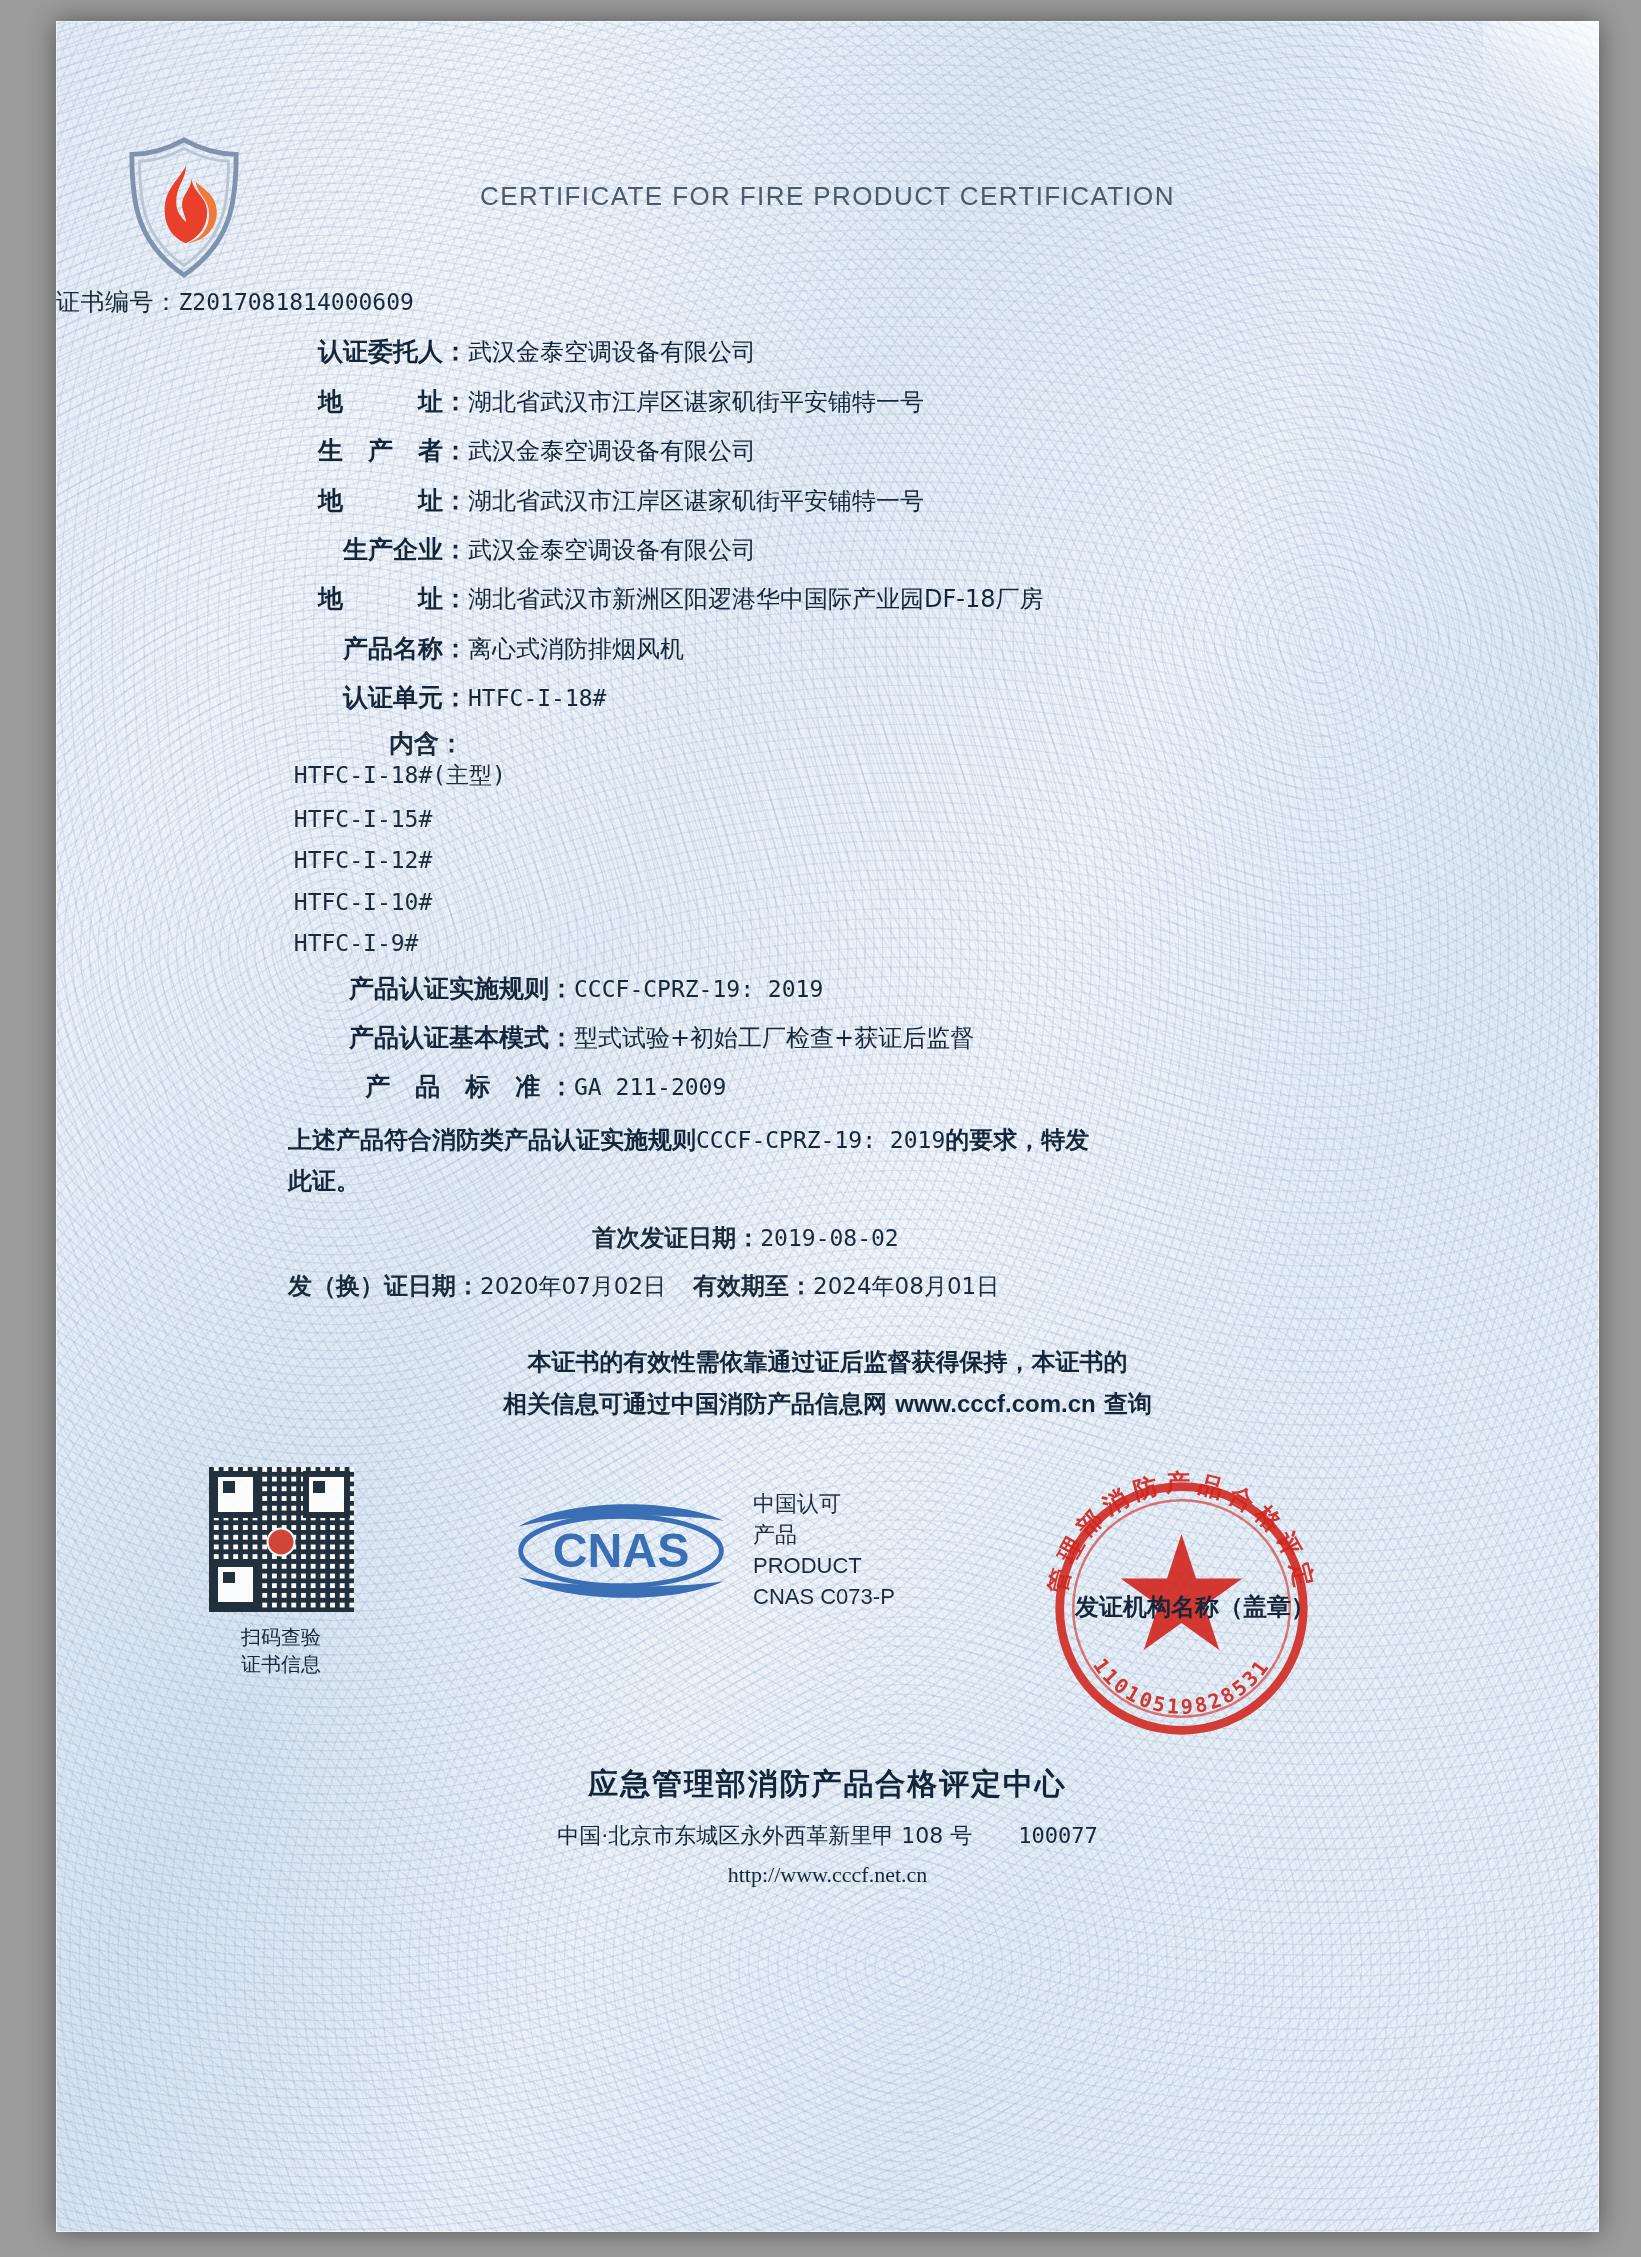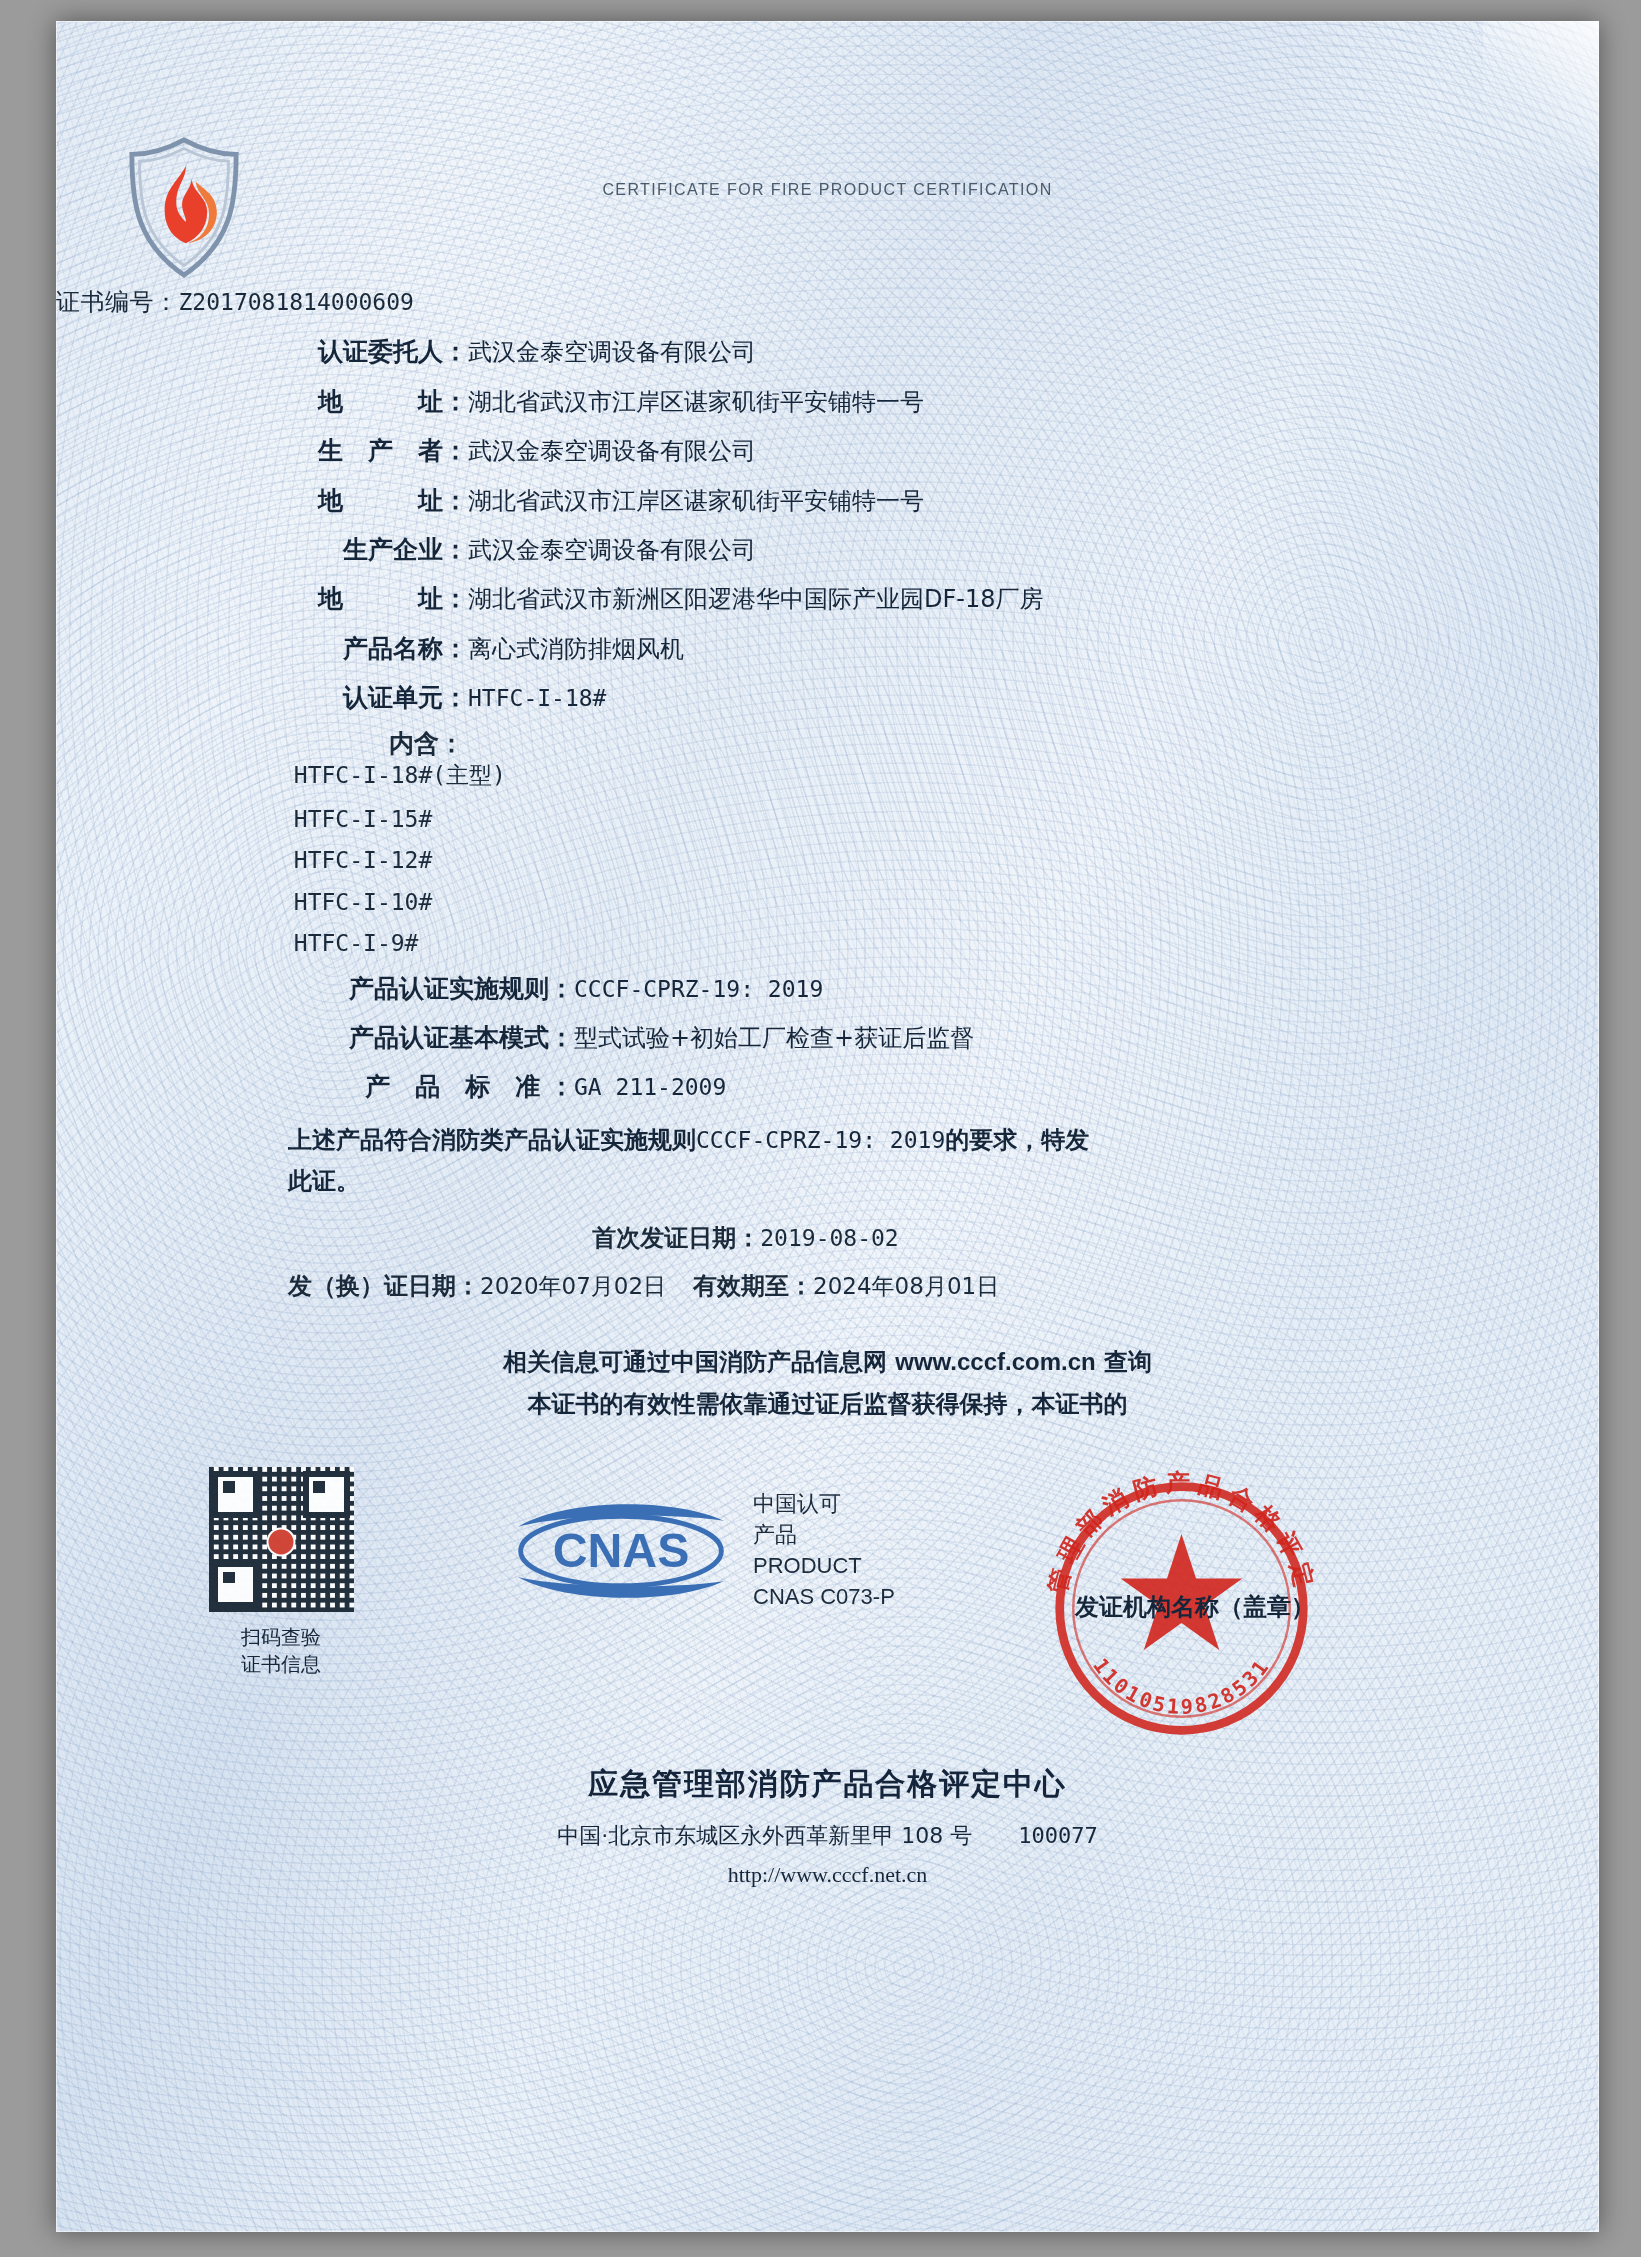--- a/index.html
+++ b/index.html
@@ -87,21 +87,21 @@
   .cert-title-cn {
     font-family: "DejaVu Sans", sans-serif;
     font-size: 44px;
     font-weight: bold;
     letter-spacing: 9.7px;
     color: #1c2d3f;
     margin: 0;
   }
   .cert-title-en {
     font-family: "Liberation Sans", sans-serif;
-    font-size: 16px;
+    font-size: 26px;
     letter-spacing: 1.4px;
     color: #4a5a6a;
     margin-top: 15.4px;
   }
 
   .cert-no-row {
     margin-top: 33px;
     padding-right: 135px;
     font-family: "DejaVu Sans", sans-serif;
     font-size: 24px;
@@ -455,24 +455,24 @@
       </div>
 
       <div class="date-first">
         <span>首次发证日期：</span><span class="v">2019-08-02</span>
       </div>
       <div class="date-row2">
         <span>发（换）证日期：</span><span class="v">2020年07月02日</span><span class="gap"></span><span>有效期至：</span><span class="v">2024年08月01日</span>
       </div>
 
       <div class="note">
+        <div>本证书的有效性需依靠通过证后监督获得保持，本证书的</div>
         <div>
           <span>相关信息可通过中国消防产品信息网 </span><span class="url">www.cccf.com.cn</span><span> 查询</span>
         </div>
-        <div>本证书的有效性需依靠通过证后监督获得保持，本证书的</div>
       </div>
 
       <div class="bottom">
 
         <div class="qr-wrap">
           <div class="qr">
             <div class="finder f1">
                 <i></i>
               </div>
             <div class="finder f2">

